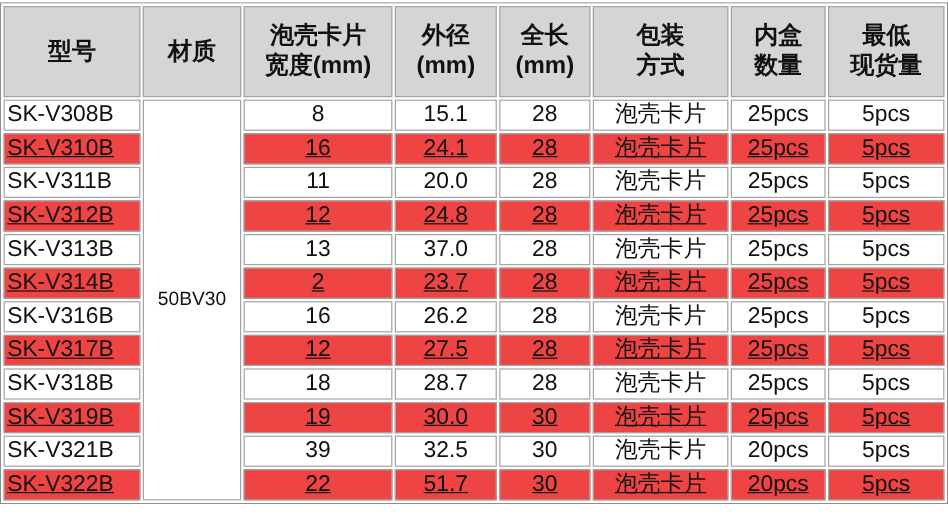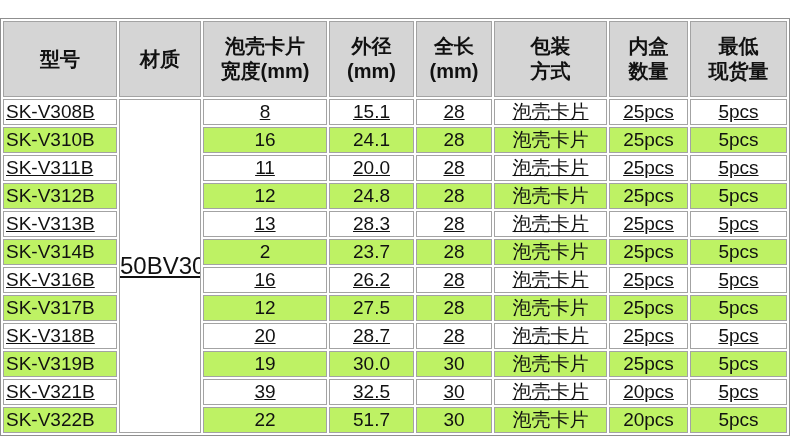--- a/index.html
+++ b/index.html
@@ -8,21 +8,21 @@
     background: #ffffff;
     width: 790px;
     font-family: "Liberation Sans", "DejaVu Sans", sans-serif;
     color: #111111;
   }
   .page {
     width: 790px;
     height: 438px;
     background: #ffffff;
     box-sizing: border-box;
-    padding-top: 18px;
+    padding-top: 2px;
   }
   .table-wrap {
     width: 790px;
     box-sizing: border-box;
     border: 1px solid #8f8f8f;
     background: #ffffff;
   }
   table.spec {
     width: 100%;
     table-layout: fixed;
@@ -46,31 +46,31 @@
     height: 74px;
     color: #111111;
   }
   td {
     font-size: 19px;
     line-height: 24px;
     height: 24px;
     text-align: center;
     background: #ffffff;
   }
-  tr.even td { background: #bef264; }
-  tr.odd  td { background: #ffffff; text-decoration: underline; }
+  tr.even td { background: #ef4444; text-decoration: underline; }
+  tr.odd  td { background: #ffffff; }
   td.col-model {
     text-align: left;
     padding-left: 2px;
     letter-spacing: 0px;
   }
   td.material {
     background: #ffffff !important;
     text-align: center;
-    font-size: 24px;
+    font-size: 16px;
   }
 </style>
 </head>
 <body>
 
 <div class="page">
   <div class="table-wrap">
     <table class="spec">
       <colgroup>
         <col style="width:114px">
@@ -134,21 +134,21 @@
             <td class="col-inner_width">12</td>
             <td class="col-outer_diameter">24.8</td>
             <td class="col-length">28</td>
             <td class="col-packaging">泡壳卡片</td>
             <td class="col-inner_box_qty">25pcs</td>
             <td class="col-min_stock">5pcs</td>
           </tr>
           <tr class="odd">
             <td class="col-model">SK-V313B</td>
             <td class="col-inner_width">13</td>
-            <td class="col-outer_diameter">28.3</td>
+            <td class="col-outer_diameter">37.0</td>
             <td class="col-length">28</td>
             <td class="col-packaging">泡壳卡片</td>
             <td class="col-inner_box_qty">25pcs</td>
             <td class="col-min_stock">5pcs</td>
           </tr>
           <tr class="even">
             <td class="col-model">SK-V314B</td>
             <td class="col-inner_width">2</td>
             <td class="col-outer_diameter">23.7</td>
             <td class="col-length">28</td>
@@ -169,21 +169,21 @@
             <td class="col-model">SK-V317B</td>
             <td class="col-inner_width">12</td>
             <td class="col-outer_diameter">27.5</td>
             <td class="col-length">28</td>
             <td class="col-packaging">泡壳卡片</td>
             <td class="col-inner_box_qty">25pcs</td>
             <td class="col-min_stock">5pcs</td>
           </tr>
           <tr class="odd">
             <td class="col-model">SK-V318B</td>
-            <td class="col-inner_width">20</td>
+            <td class="col-inner_width">18</td>
             <td class="col-outer_diameter">28.7</td>
             <td class="col-length">28</td>
             <td class="col-packaging">泡壳卡片</td>
             <td class="col-inner_box_qty">25pcs</td>
             <td class="col-min_stock">5pcs</td>
           </tr>
           <tr class="even">
             <td class="col-model">SK-V319B</td>
             <td class="col-inner_width">19</td>
             <td class="col-outer_diameter">30.0</td>

